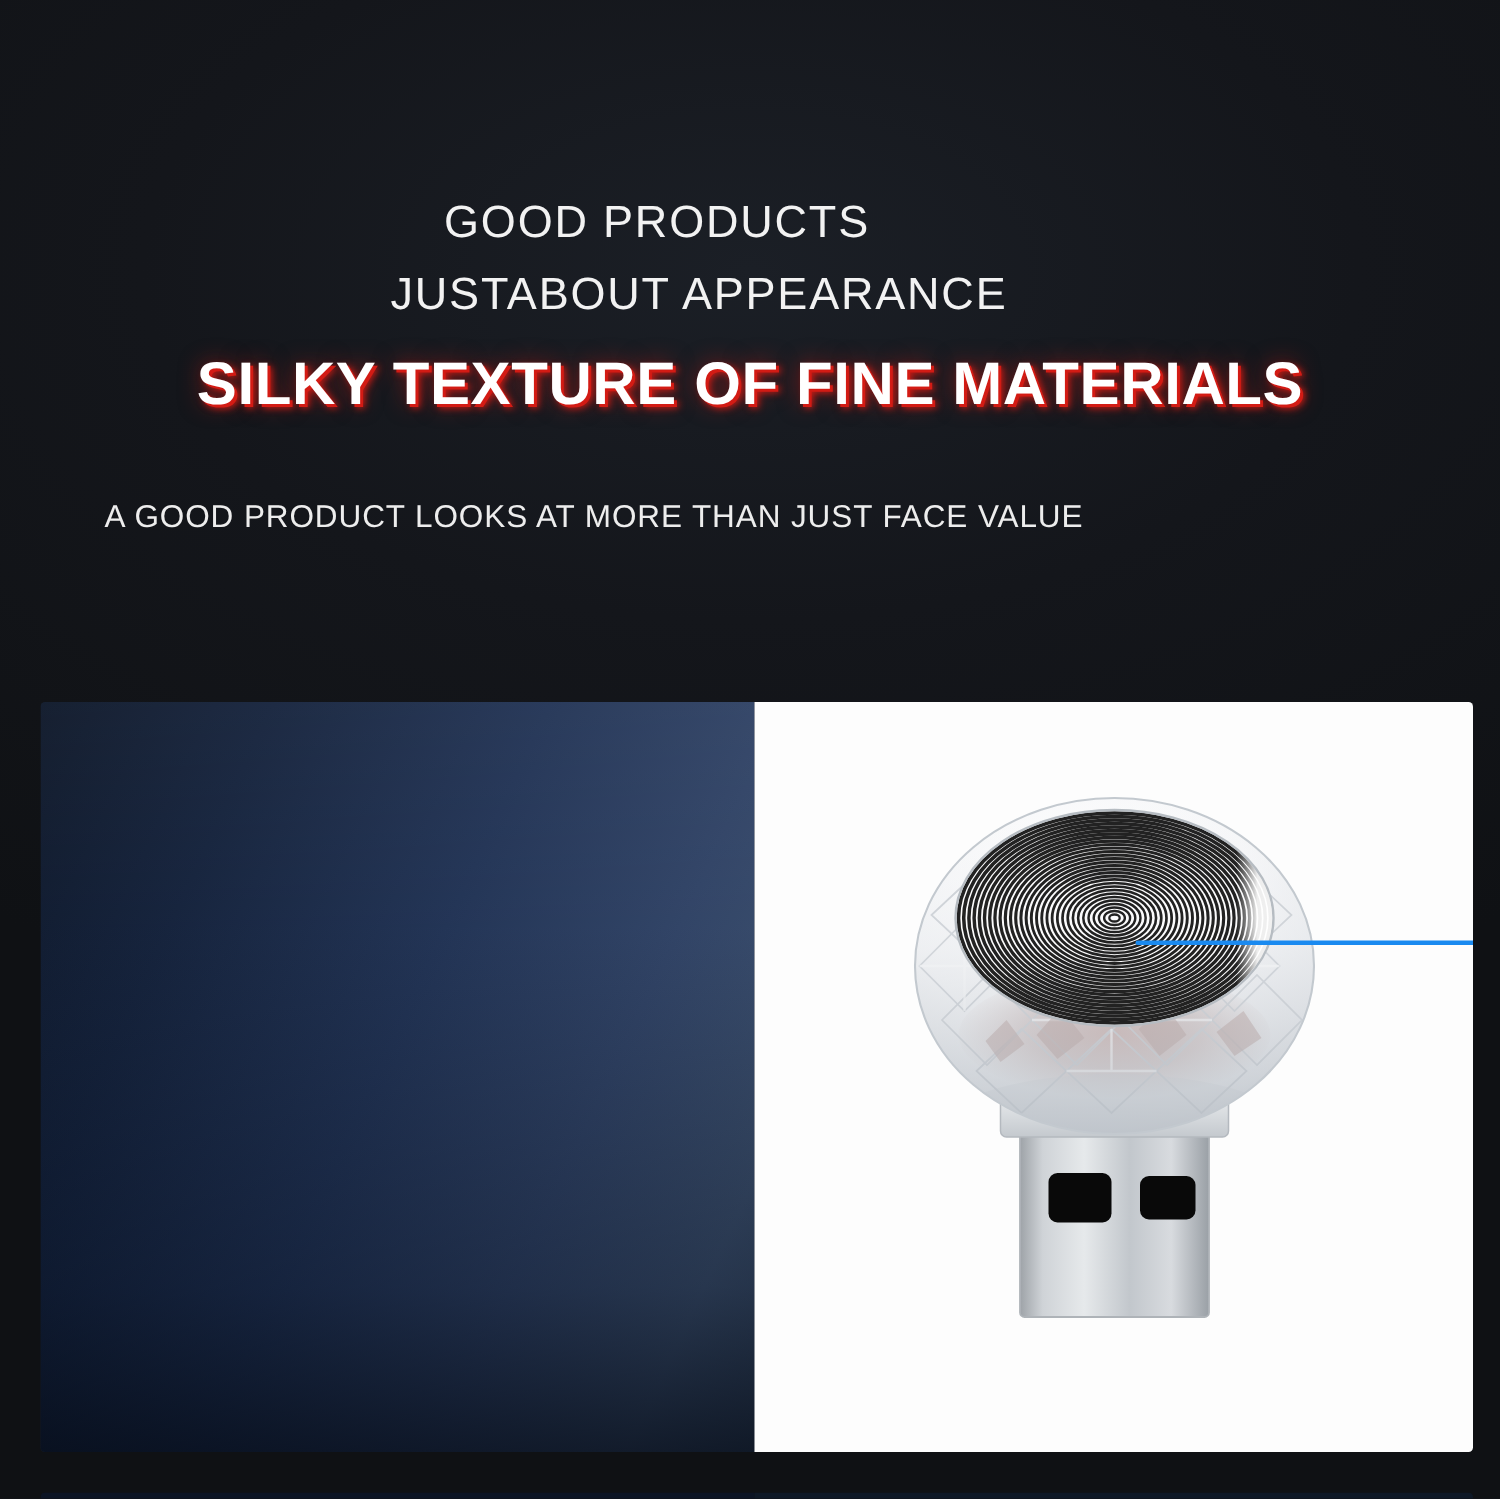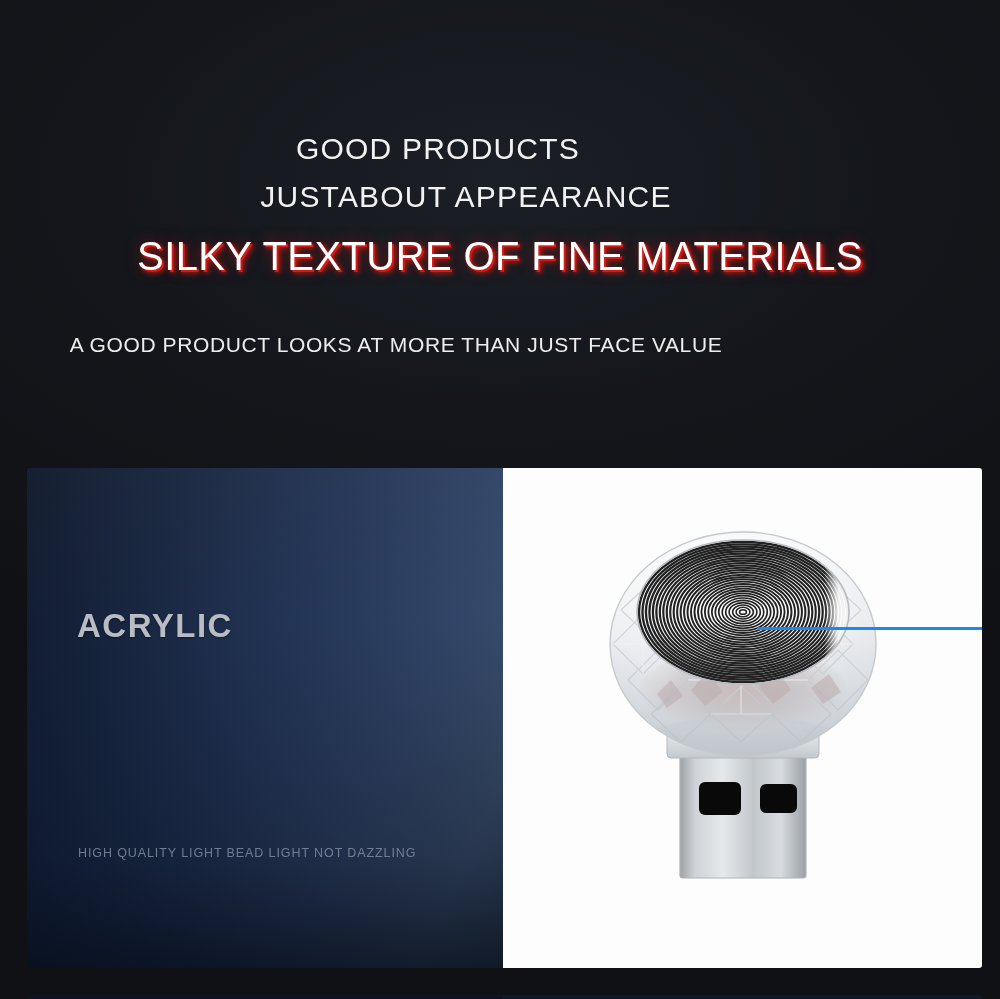--- a/index.html
+++ b/index.html
@@ -23,21 +23,21 @@
     font-size:30px; font-weight:400; letter-spacing:1.2px;
     color:#f2f2f2;
   }
   .hero-line2 {
     position:absolute; left:0; top:180px; width:932px;
     font-size:30px; font-weight:400; letter-spacing:1.2px;
     color:#f2f2f2;
   }
   .hero-headline {
     position:absolute; left:0; top:234px; width:1000px;
-    font-size:40px; font-weight:400; letter-spacing:0.4px;
+    font-size:40px; font-weight:700; letter-spacing:0.4px;
     color:#ffffff;
     text-shadow:
        2px 2px 0 #d31b14,
        3px 3px 5px rgba(211,27,20,0.95),
        0 0 14px rgba(211,27,20,0.55);
   }
   .hero-sub {
     position:absolute; left:0; top:333px; width:792px;
     font-size:21px; font-weight:400; letter-spacing:0.6px;
     color:#ededed;
@@ -130,22 +130,20 @@
   <div class="hero">
     <div class="hero-line1">GOOD PRODUCTS</div>
     <div class="hero-line2">JUSTABOUT APPEARANCE</div>
     <div class="hero-headline">SILKY TEXTURE OF FINE MATERIALS</div>
     <div class="hero-sub">A GOOD PRODUCT LOOKS AT MORE THAN JUST FACE VALUE</div>
   </div>
 
   <div class="panel">
 
     <div class="panel-left">
-      <div class="feat-title">ACRYLIC</div>
-      <div class="feat-footnote">HIGH QUALITY LIGHT BEAD LIGHT NOT DAZZLING</div>
     </div>
 
     <div class="panel-right">
 
       <div class="product">
         <svg viewBox="0 0 340 450" width="340" height="450">
           <defs>
 
             <radialGradient id="domeGlass" cx="42%" cy="30%" r="78%">
               <stop offset="0%" stop-color="#ffffff"></stop>

